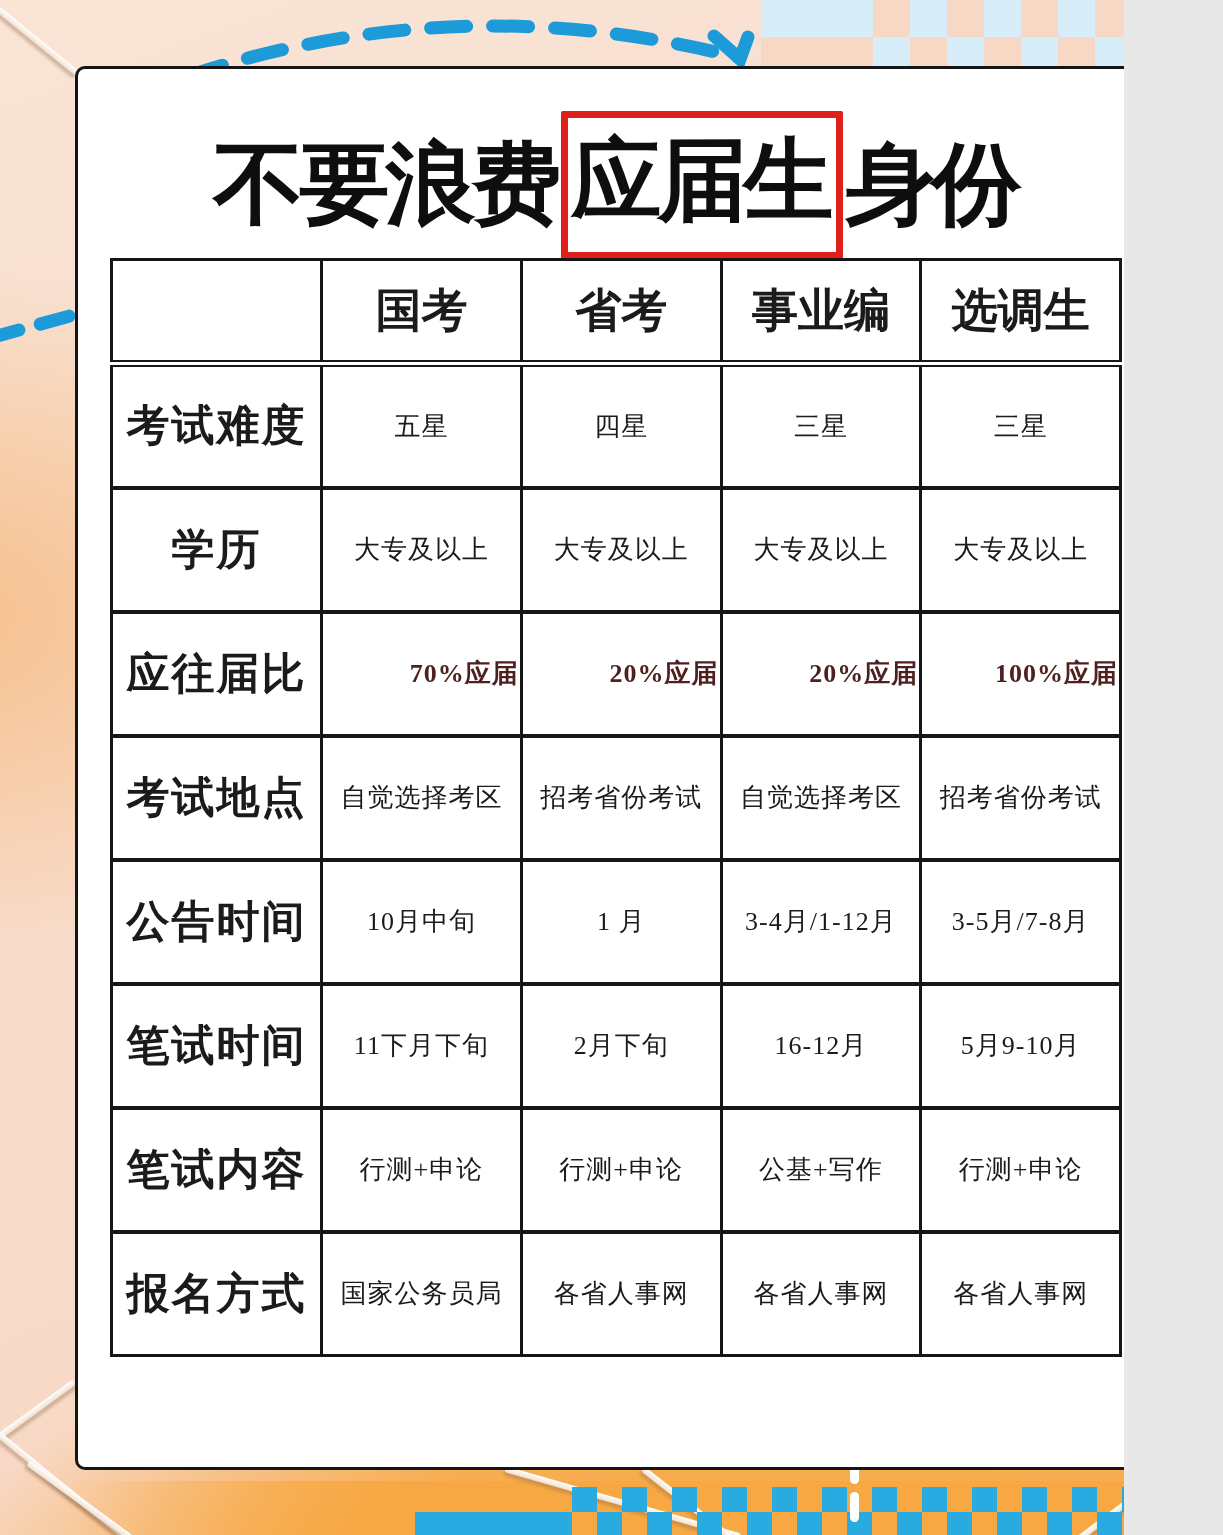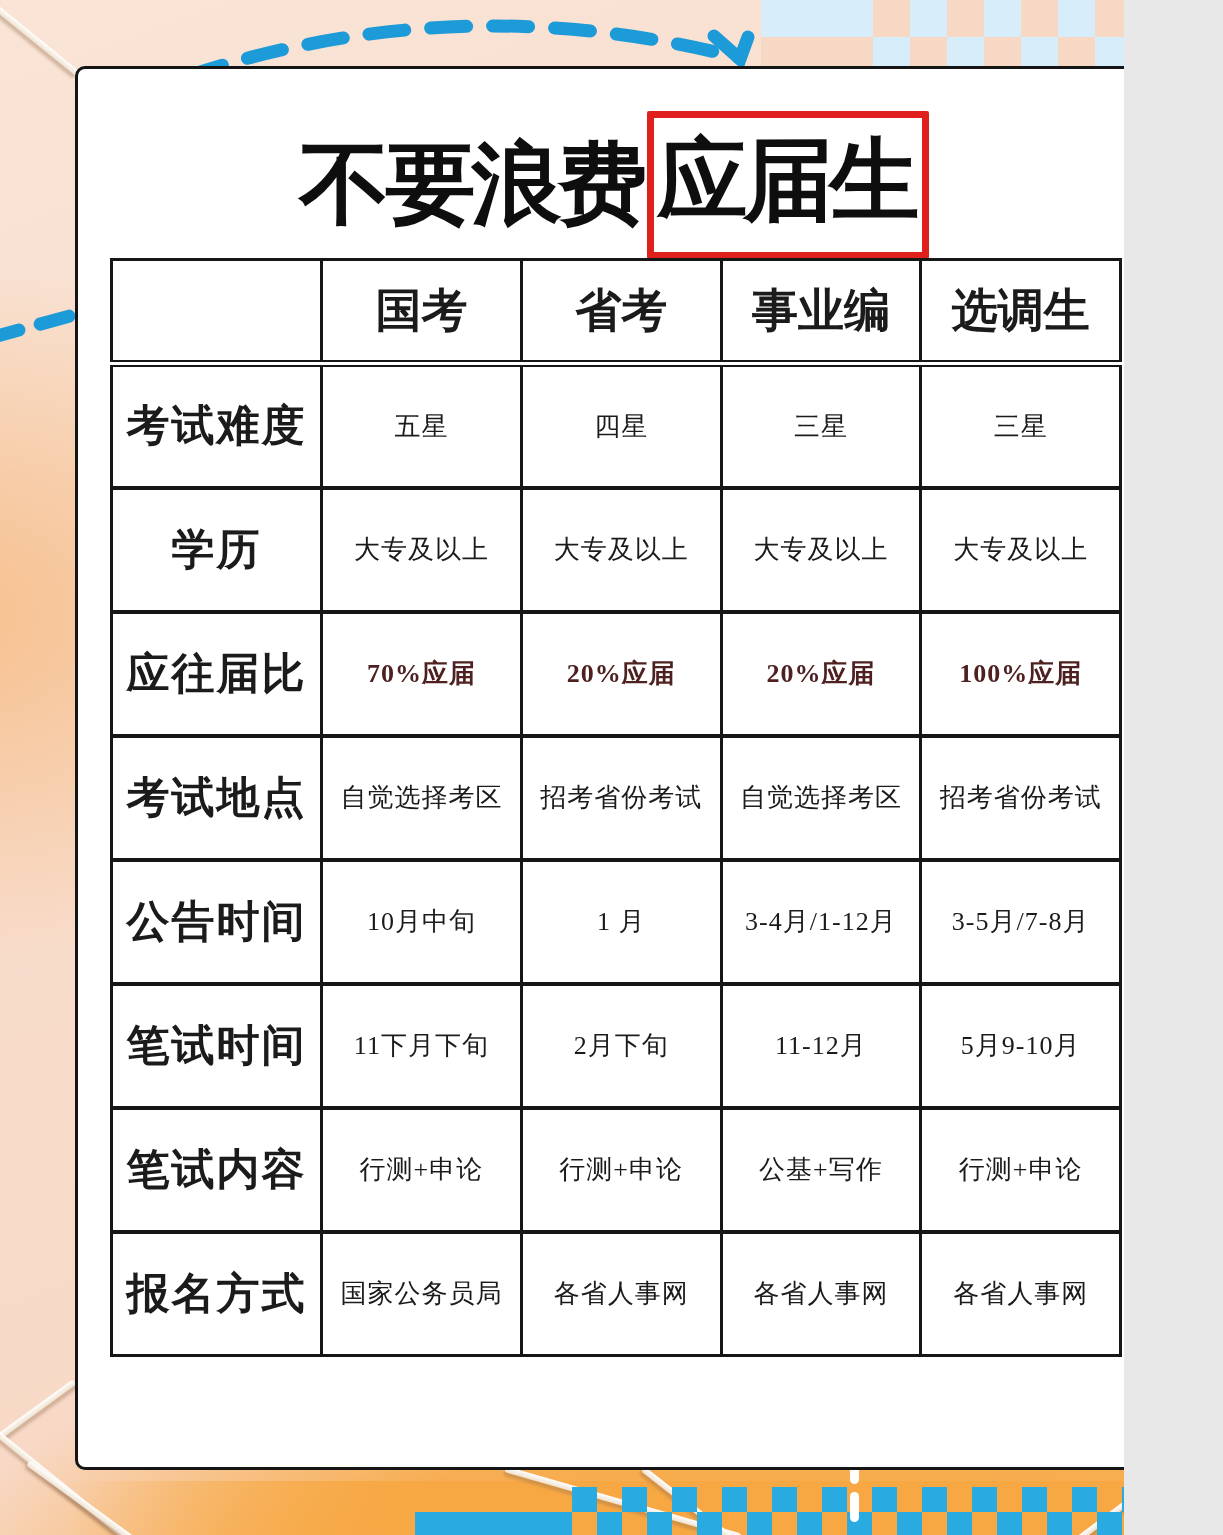--- a/index.html
+++ b/index.html
@@ -58,21 +58,21 @@
   .tablewrap{position:absolute; left:32px; top:189px;}
   table{border-collapse:collapse; table-layout:fixed; width:1012px;
     font-family:"Liberation Serif", serif; color:#1b1b1b;}
   th,td{border:3px solid #161616; text-align:center; vertical-align:middle; overflow:hidden;}
   thead th{height:97px; font-size:46px; font-weight:bold; border-bottom:7px double #161616;}
   tbody th{font-size:43px; font-weight:bold; letter-spacing:2px;}
   tbody td{font-size:26px; font-weight:500; letter-spacing:1px;}
   tbody tr{height:124px;}
   tbody th, tbody td{border-top-width:4px;}
   tr > :first-child{width:205px;}
-  tr.accent td{color:var(--ratio-text,#4e2020); font-weight:bold;}
+  tr.accent td{color:var(--ratio-text,#4e2020); font-weight:bold;text-align:right;}
 </style>
 </head>
 <body>
 
 <div class="stage">
 
   <div class="diag" style="left:-12px; top:-2px; width:115px; transform:rotate(39deg);"></div>
   <div class="diag" style="left:1140px; top:64px; width:112px; transform:rotate(-39deg);"></div>
   <div class="diag" style="left:0px; top:1433px; width:92px; transform:rotate(-36deg);"></div>
   <div class="diag" style="left:-2px; top:1431px; width:165px; transform:rotate(39deg);"></div>
@@ -96,20 +96,21 @@
   <svg class="overlay" width="1223" height="1535" viewBox="0 0 1223 1535">
     <path class="arrow-stroke" d="M 188 76 Q 460 -14 740 58" stroke-dasharray="36 26"></path>
     <polyline class="arrow-stroke" points="714,36 740,59 748,37"></polyline>
     <line class="arrow-stroke" x1="-10" y1="338" x2="84" y2="312" stroke-dasharray="30 22"></line>
   </svg>
 
   <div class="card">
     <div class="title">
       <span>不要浪费</span>
         <span class="hl">应届生</span>
+        <span>身份</span>
     </div>
     <div class="tablewrap">
       <table>
           <thead>
             <tr>
               <th></th>
               <th>国考</th>
               <th>省考</th>
               <th>事业编</th>
               <th>选调生</th>
@@ -148,21 +149,21 @@
               <th>公告时间</th>
               <td>10月中旬</td>
               <td>1 月</td>
               <td>3-4月/1-12月</td>
               <td>3-5月/7-8月</td>
             </tr>
             <tr>
               <th>笔试时间</th>
               <td>11下月下旬</td>
               <td>2月下旬</td>
-              <td>11-12月</td>
+              <td>16-12月</td>
               <td>5月9-10月</td>
             </tr>
             <tr>
               <th>笔试内容</th>
               <td>行测+申论</td>
               <td>行测+申论</td>
               <td>公基+写作</td>
               <td>行测+申论</td>
             </tr>
             <tr>

